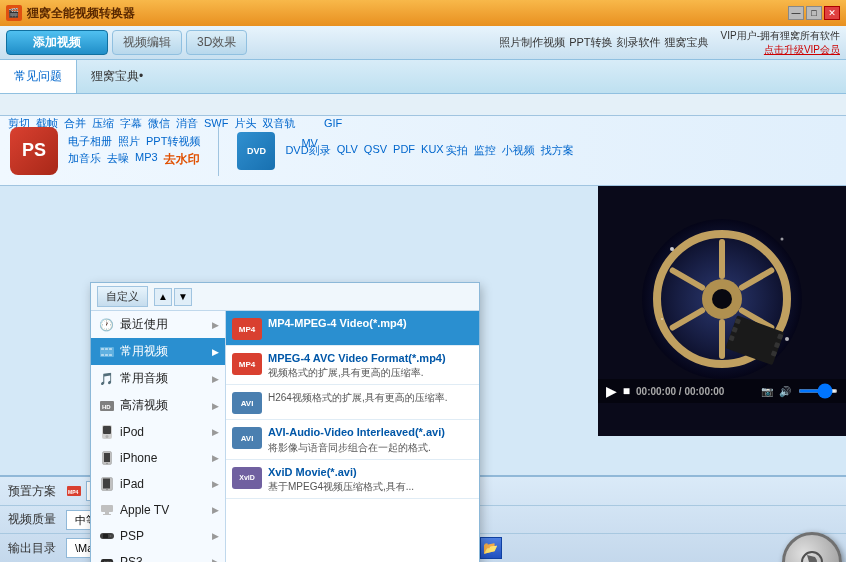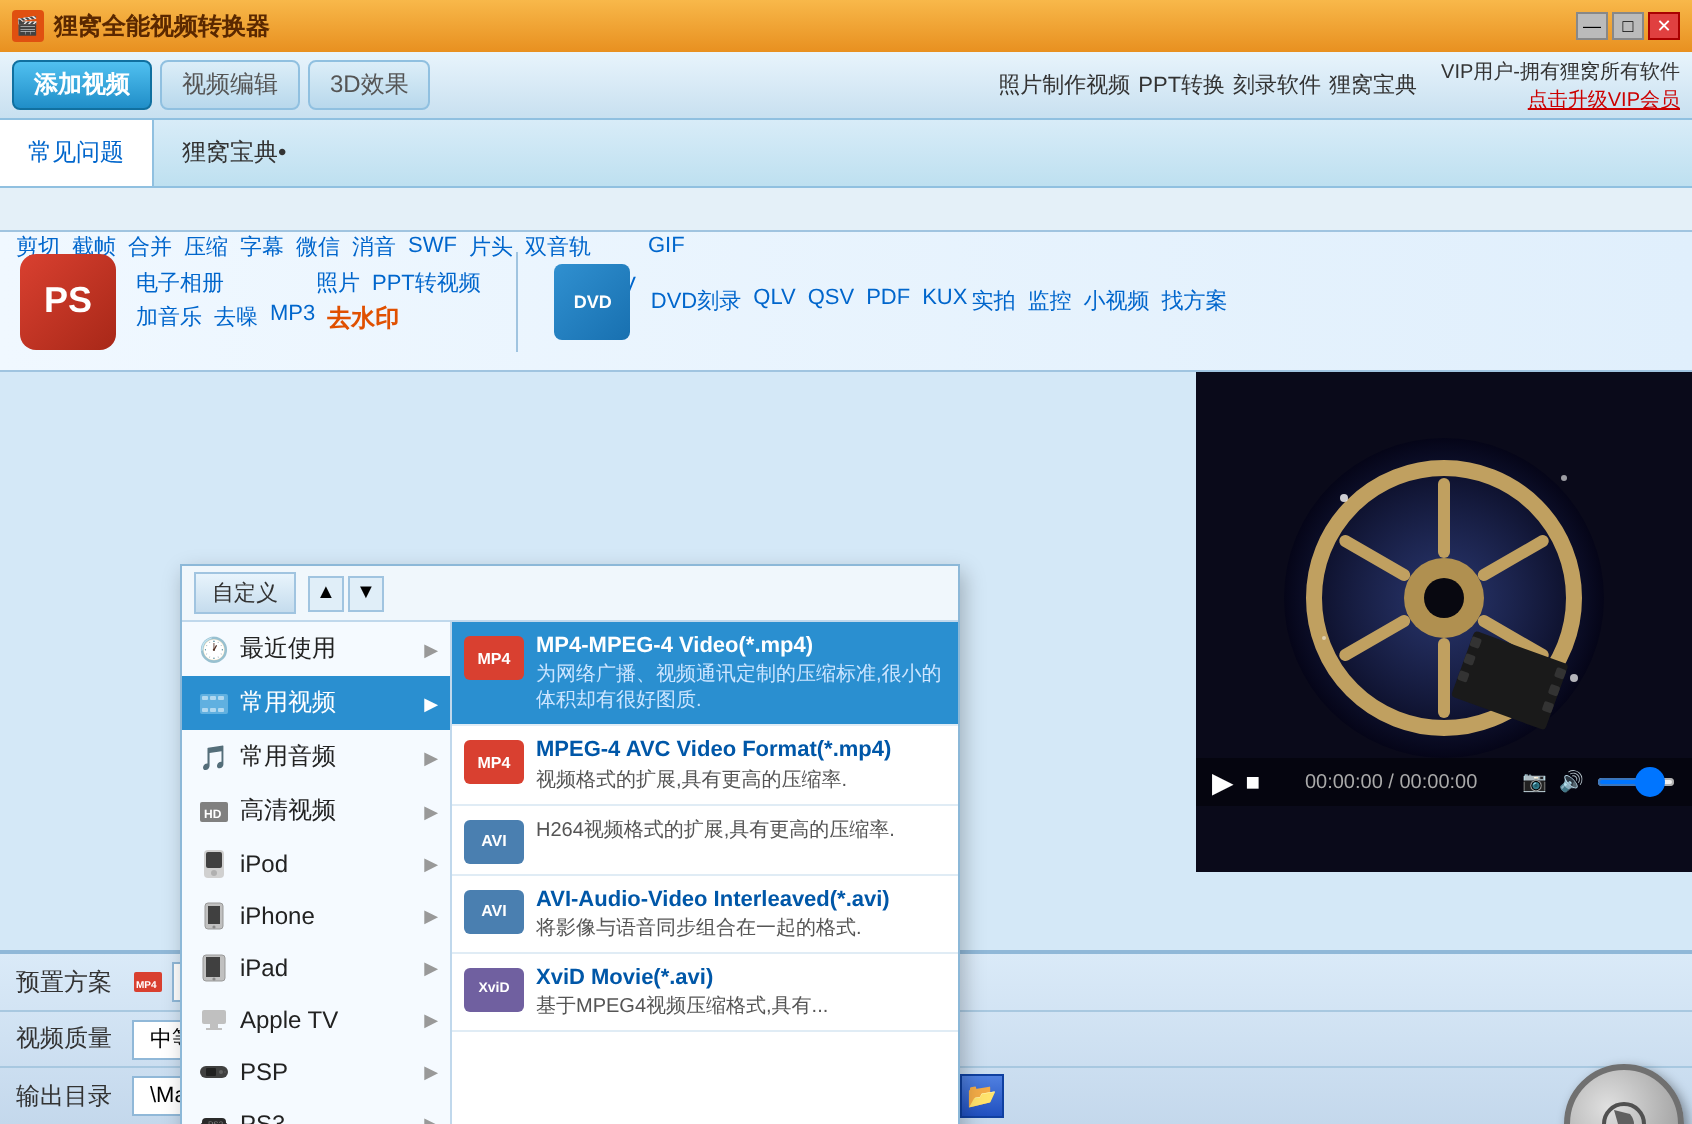--- a/index.html
+++ b/index.html
@@ -41,21 +41,21 @@
     <div style="width:16px;height:16px;background:#e05010;border-radius:2px;display:flex;align-items:center;justify-content:center;color:white;font-size:9px;margin-right:5px;">🎬</div>
     <span style="flex:1;font-size:12px;color:#5a2800;font-weight:bold;">狸窝全能视频转换器</span>
     <div style="display:flex;gap:2px;">
       <button style="width:16px;height:14px;background:#bbb;border:1px solid #888;font-size:9px;cursor:pointer;display:flex;align-items:center;justify-content:center;">—</button>
       <button style="width:16px;height:14px;background:#bbb;border:1px solid #888;font-size:9px;cursor:pointer;display:flex;align-items:center;justify-content:center;">□</button>
       <button style="width:16px;height:14px;background:#e04040;border:1px solid #a00;font-size:9px;cursor:pointer;color:white;display:flex;align-items:center;justify-content:center;">✕</button>
     </div>
   </div>
 
   <div style="display:flex;align-items:center;background:linear-gradient(to bottom,#e8f4fc,#c8e0f0);height:34px;padding:0 6px;gap:4px;border-bottom:1px solid #90c0e0;">
-    <button style="background:linear-gradient(to bottom,#50c0f0,#208ec8);color:white;border:1px solid #1070a0;border-radius:4px;padding:3px 10px;cursor:pointer;font-size:12px;font-weight:bold;">添加视频</button>
+    <button style="background:linear-gradient(to bottom,#50c0f0,#208ec8);color:white;border:1px solid #1070a0;border-radius:4px;padding:3px 26px;cursor:pointer;font-size:12px;font-weight:bold;">添加视频</button>
     <button style="background:linear-gradient(to bottom,#dceef8,#b8d8ec);color:#555;border:1px solid #90c0e0;border-radius:4px;padding:3px 10px;cursor:pointer;font-size:12px;">视频编辑</button>
     <button style="background:linear-gradient(to bottom,#dceef8,#b8d8ec);color:#555;border:1px solid #90c0e0;border-radius:4px;padding:3px 10px;cursor:pointer;font-size:12px;">3D效果</button>
     <div style="flex:1;"></div>
     <span style="font-size:11px;color:#333;cursor:pointer;">照片制作视频</span>
     <span style="font-size:11px;color:#333;cursor:pointer;">PPT转换</span>
     <span style="font-size:11px;color:#333;cursor:pointer;">刻录软件</span>
     <span style="font-size:11px;color:#333;cursor:pointer;">狸窝宝典</span>
     <div style="display:flex;flex-direction:column;align-items:flex-end;margin-left:8px;">
       <span style="font-size:10px;color:#333;">VIP用户-拥有狸窝所有软件</span>
       <span style="font-size:10px;color:#cc0000;cursor:pointer;text-decoration:underline;">点击升级VIP会员</span>
@@ -82,21 +82,21 @@
     <span style="color:#0066cc;cursor:pointer;font-size:11px;">GIF</span>
   </div>
 
   <div style="background:linear-gradient(to right,#f0f8ff,#e0effc);height:70px;display:flex;align-items:center;padding:0 10px;gap:10px;border-bottom:1px solid #a0c4e0;">
 
     <div style="width:48px;height:48px;background:linear-gradient(135deg,#d94030,#a82818);border-radius:8px;display:flex;align-items:center;justify-content:center;color:white;font-size:18px;font-weight:bold;flex-shrink:0;">PS</div>
 
     <div style="display:flex;flex-direction:column;gap:2px;">
       <div style="display:flex;gap:6px;">
         <span style="color:#0066cc;font-size:11px;cursor:pointer;">电子相册</span>
-        <span style="color:#0066cc;font-size:11px;cursor:pointer;margin-left:40px;">照片</span>
+        <span style="color:#0066cc;font-size:11px;cursor:pointer;">照片</span>
         <span style="color:#0066cc;font-size:11px;cursor:pointer;">PPT转视频</span>
       </div>
       <div style="display:flex;gap:6px;">
         <span style="color:#0066cc;font-size:11px;cursor:pointer;">加音乐</span>
         <span style="color:#0066cc;font-size:11px;cursor:pointer;">去噪</span>
         <span style="color:#0066cc;font-size:11px;cursor:pointer;">MP3</span>
         <span style="color:#e05000;font-size:12px;font-weight:bold;cursor:pointer;">去水印</span>
       </div>
     </div>
 
@@ -158,21 +158,21 @@
 
         <circle cx="30" cy="30" r="2" fill="white" opacity="0.8"></circle>
         <circle cx="140" cy="20" r="1.5" fill="white" opacity="0.6"></circle>
         <circle cx="20" cy="100" r="1" fill="white" opacity="0.5"></circle>
         <circle cx="145" cy="120" r="2" fill="white" opacity="0.7"></circle>
       </svg>
 
       <div style="display:flex;align-items:center;gap:6px;padding:4px 8px;color:white;font-size:11px;width:100%;background:#05050f;">
         <button style="background:none;border:none;color:white;cursor:pointer;font-size:14px;">▶</button>
         <button style="background:none;border:none;color:white;cursor:pointer;font-size:12px;">■</button>
-        <span style="font-size:10px;color:#aaa;flex:1;text-align:center;">
+        <span style="font-size:10px;color:#aaa;flex:1;text-align:left;font-weight:bold;">
           <span>00:00:00</span> / <span>00:00:00</span>
         </span>
         <button style="background:none;border:none;color:white;cursor:pointer;font-size:10px;">📷</button>
         <button style="background:none;border:none;color:white;cursor:pointer;font-size:10px;">🔊</button>
         <input type="range" style="width: 40px; height: 4px;" value="80" min="0" max="100">
       </div>
     </div>
 
     <div class="menu-container">
 
@@ -301,21 +301,20 @@
           </div>
 
         </div>
 
         <div class="menu-right">
 
           <div class="fi selected">
             <div class="fi-badge" style="background:#d94030;">MP4</div>
             <div class="fi-text">
               <div class="fi-name">MP4-MPEG-4 Video(*.mp4)</div>
-              <div class="fi-desc">为网络广播、视频通讯定制的压缩标准,很小的体积却有很好图质.</div>
             </div>
           </div>
 
           <div class="fi">
             <div class="fi-badge" style="background:#d94030;">MP4</div>
             <div class="fi-text">
               <div class="fi-name">MPEG-4 AVC Video Format(*.mp4)</div>
               <div class="fi-desc">视频格式的扩展,具有更高的压缩率.</div>
             </div>
           </div>

